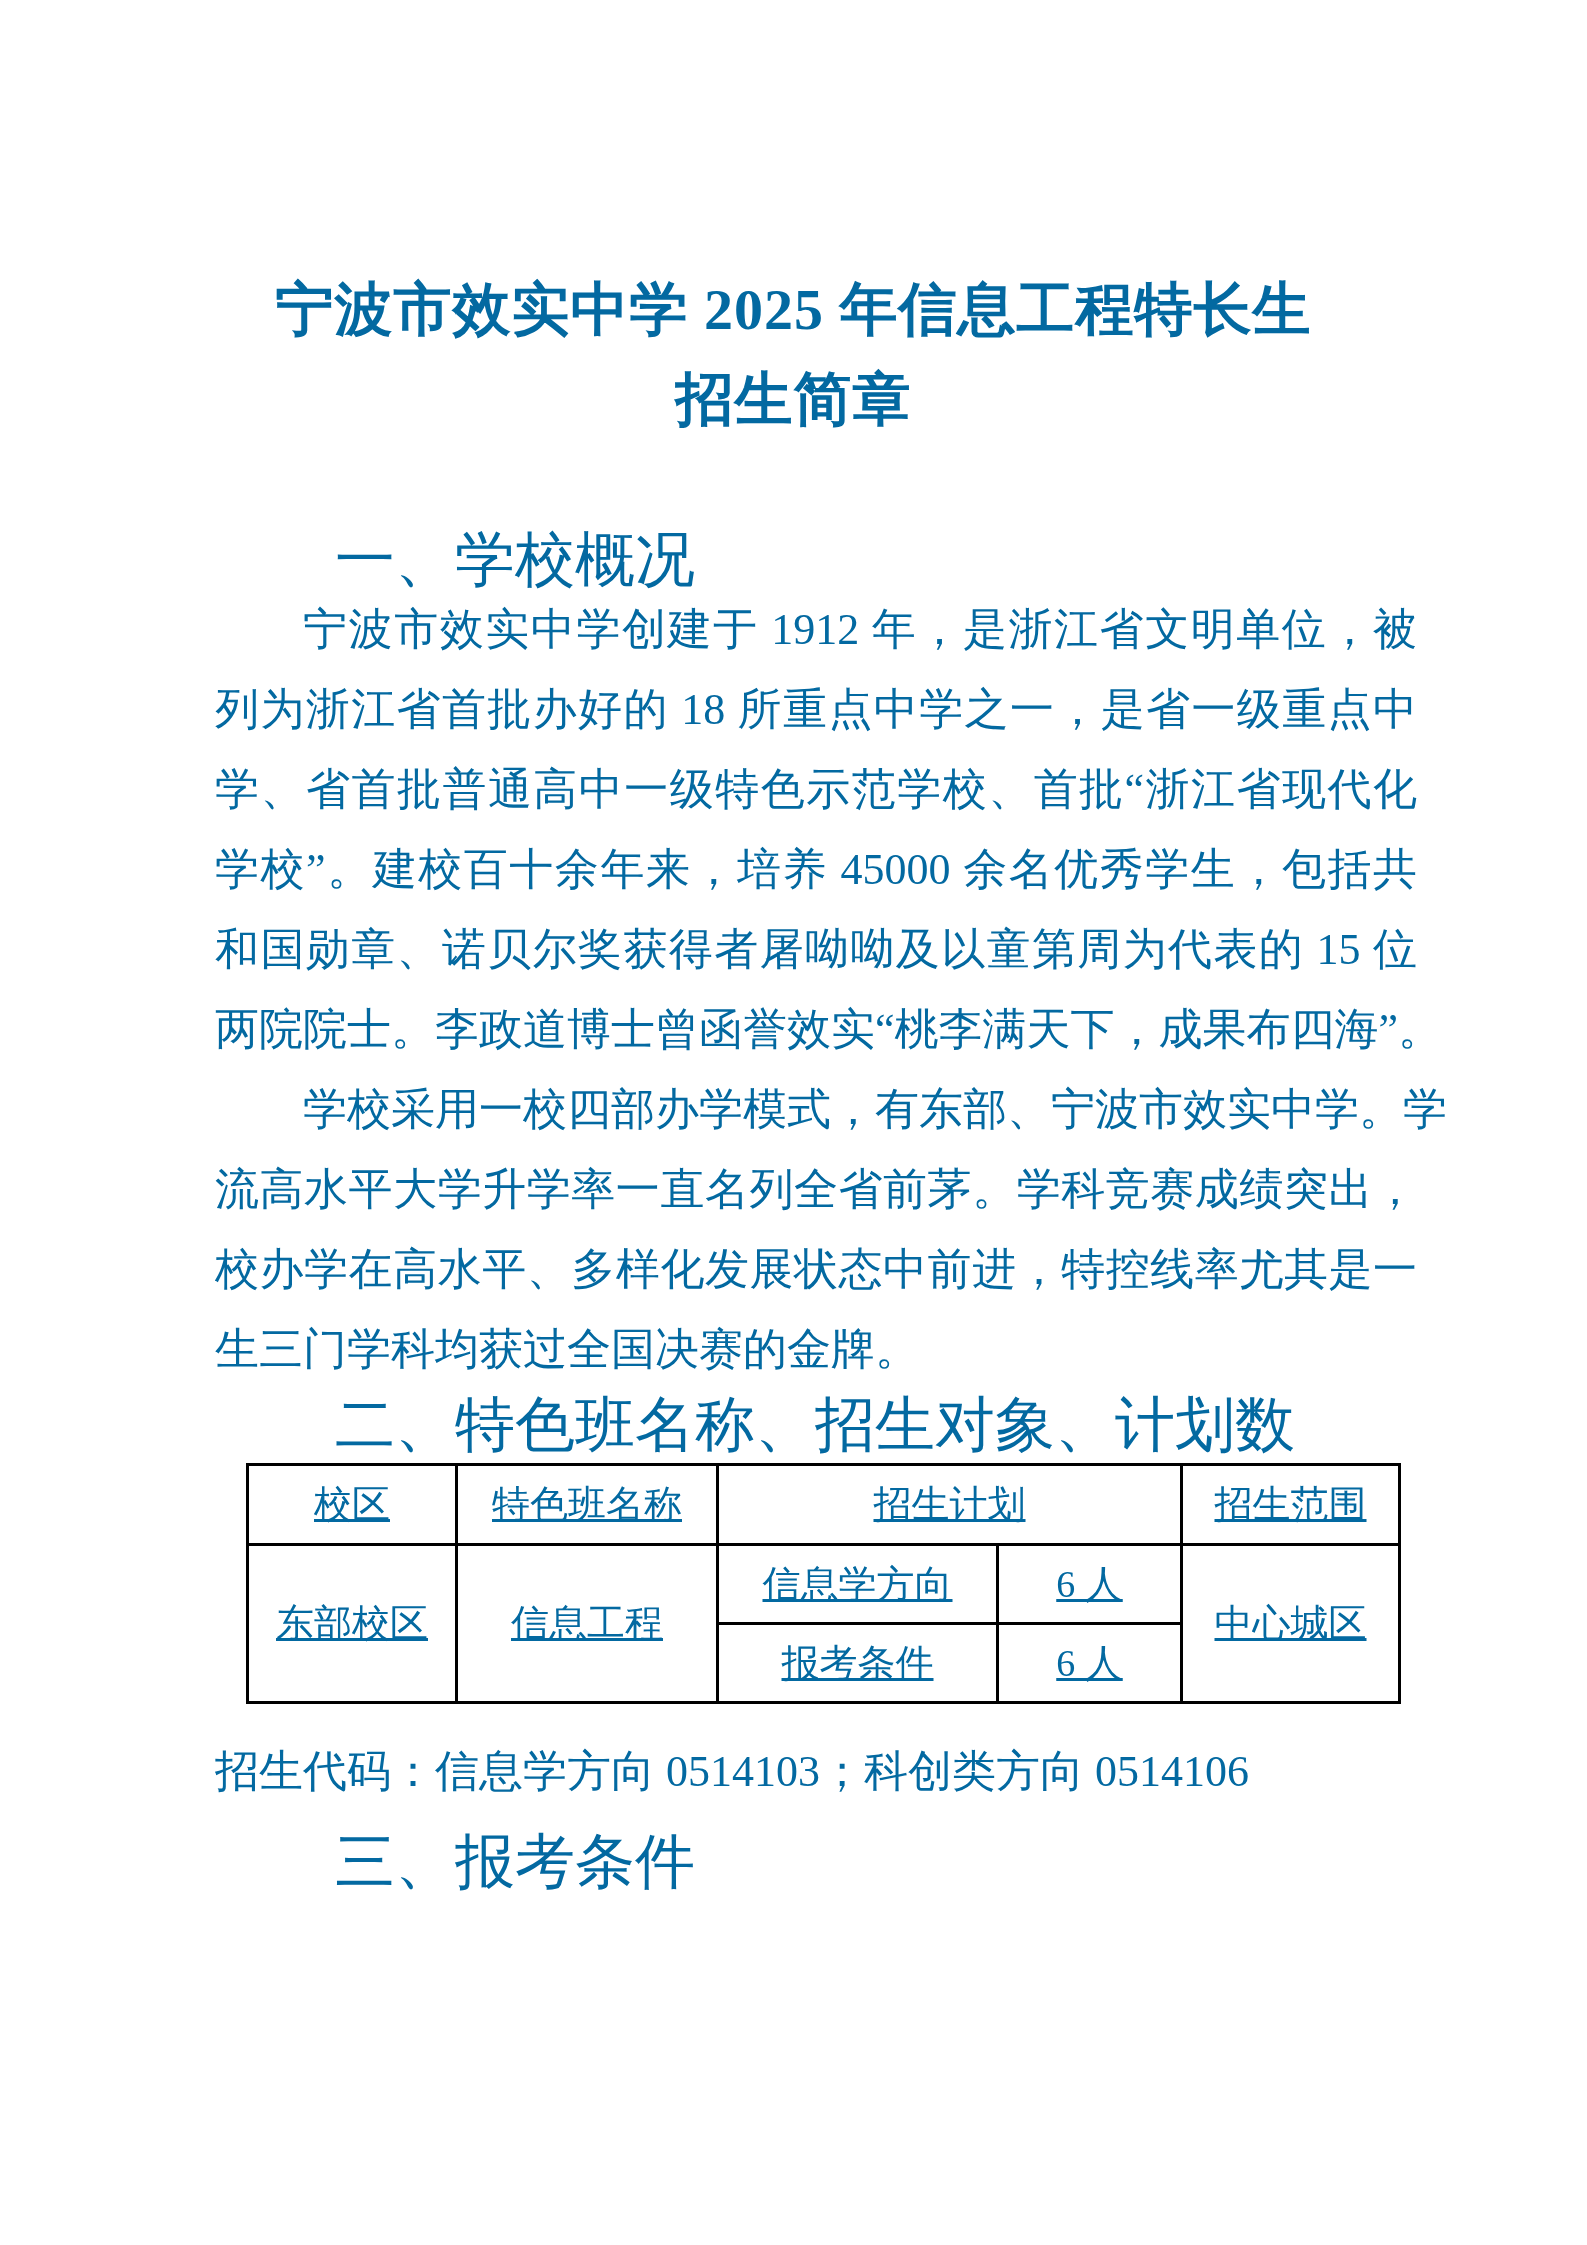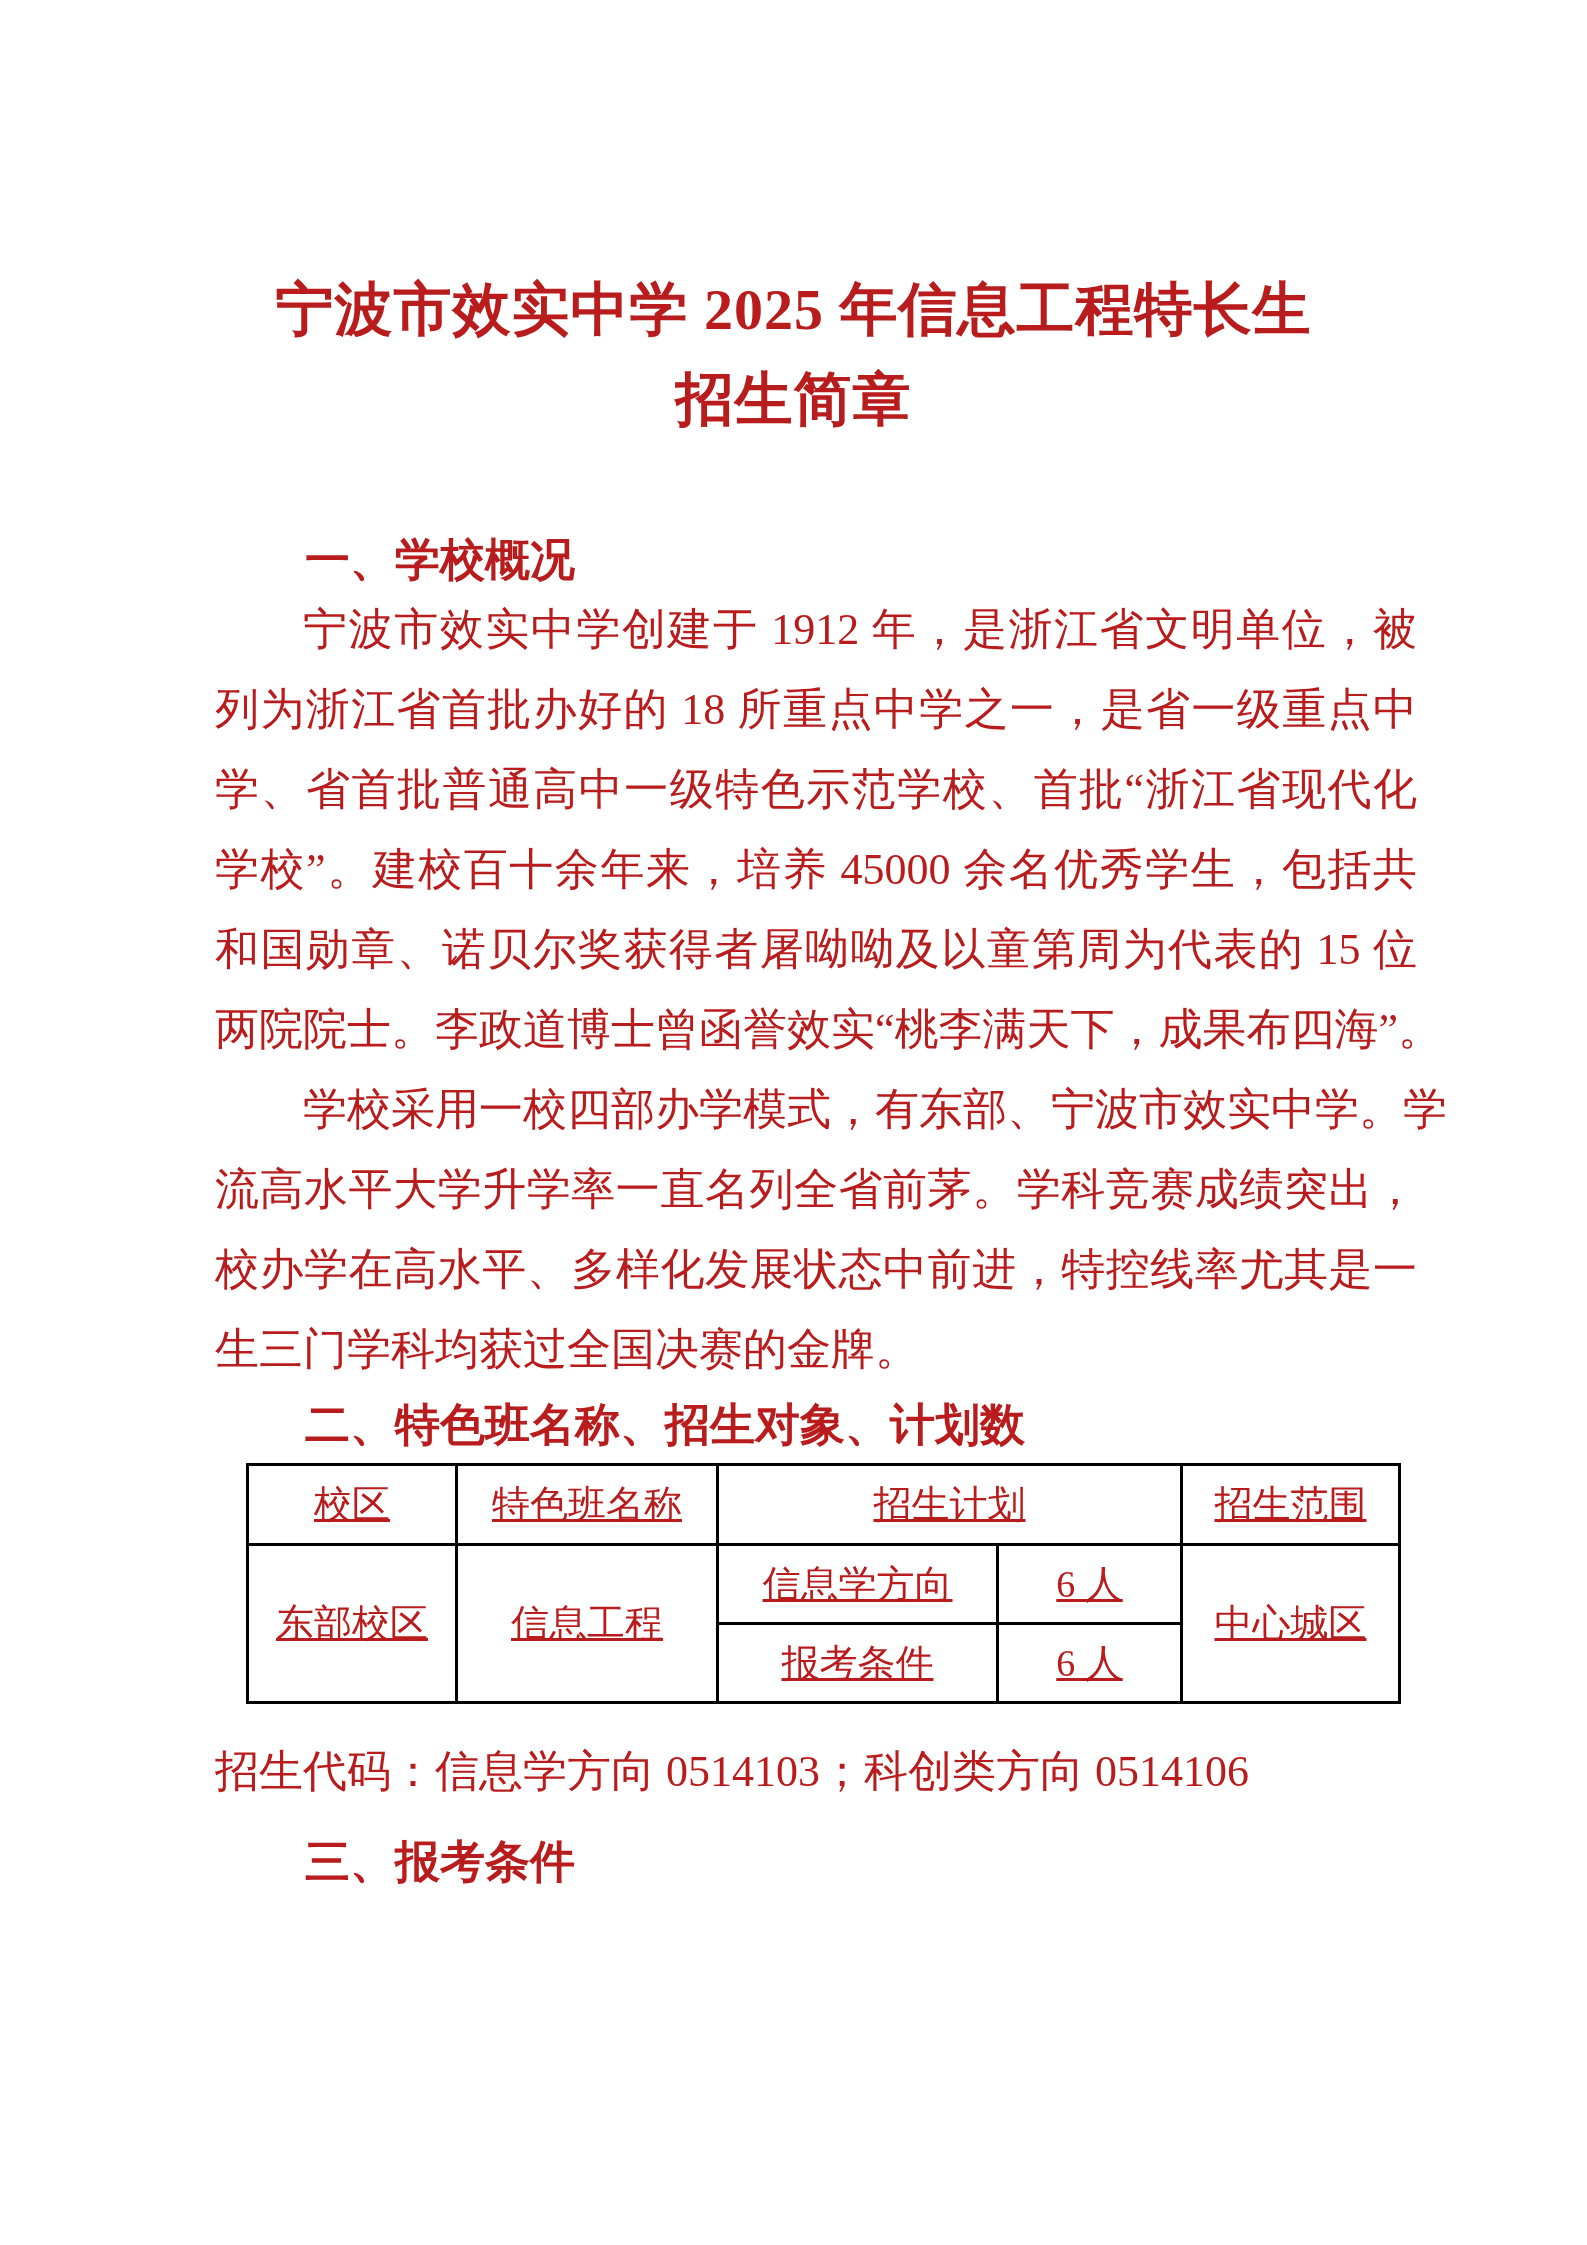--- a/index.html
+++ b/index.html
@@ -1,39 +1,39 @@
 <!DOCTYPE html>
 <html><head>
 <meta charset="utf-8">
 <style>
   html, body { margin: 0; padding: 0; background: #ffffff; }
   .page {
     position: relative;
     width: 1587px;
     height: 2111px;
     background: #ffffff;
-    color: #b91c1c;
+    color: #0369a1;
     font-family: "Liberation Serif", "DejaVu Serif", serif;
     overflow: hidden;
   }
   .doc-title {
     margin: 265px 130px 0 130px;
     text-align: center;
     font-size: 58px;
     font-weight: bold;
     line-height: 90px;
     letter-spacing: 1px;
   }
   .content {
     padding-left: 215px;
     padding-right: 170px; 
   }
   .heading {
-    font-size: 45px;
-    font-weight: bold;
+    font-size: 60px;
+    font-weight: normal;
     line-height: 60px;
     text-indent: 2em;
     white-space: nowrap;
   }
   .heading.h1 { margin-top: 85px; }
   .heading.h2 { margin-top: 5px; }
   .heading.h3 { margin-top: 20px; }
   .para .line {
     font-size: 44px;
     line-height: 80px;

